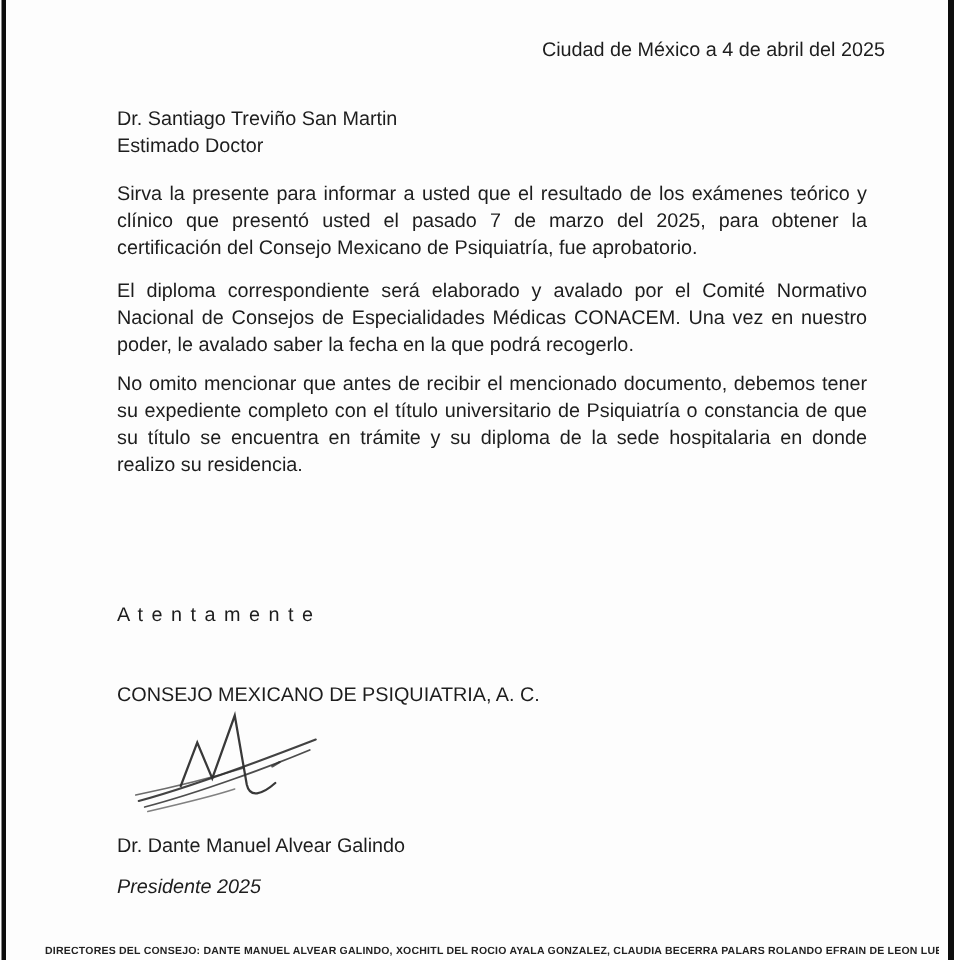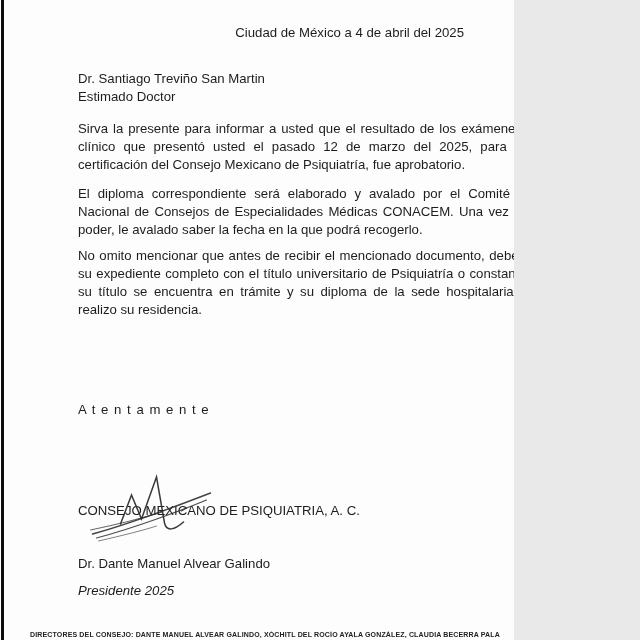--- a/index.html
+++ b/index.html
@@ -1,18 +1,18 @@
 <!DOCTYPE html>
 <html><head>
 <meta charset="utf-8">
 <style>
   html,body{margin:0;padding:0;background:#e9e9e9;}
   .sheet{
     position:relative;
-    width:514px;height:640px;
+    width:640px;height:640px;
     background:#fdfdfd;
     overflow:hidden;
     font-family:"Liberation Sans","DejaVu Sans",sans-serif;
     color:#1d1d1d;
   }
   .edge{position:absolute;top:0;bottom:0;background:#0c0c0c;}
   .edge-left{left:1px;width:3px;}
   .edge-right{left:632px;width:4px;}
   .date{
     position:absolute;top:25px;left:78px;right:50px;
@@ -21,21 +21,21 @@
   .addr{position:absolute;top:70px;left:78px;font-size:13.2px;line-height:18px;}
   .para{
     position:absolute;left:78px;width:500px;margin:0;
     font-size:13.2px;line-height:18px;text-align:justify;
   }
   .p1{top:120px;}
   .p2{top:185px;}
   .p3{top:247px;}
   .p4{top:326px;}
   .closing{position:absolute;top:402px;left:78px;font-size:13.2px;letter-spacing:1px;}
-  .org{position:absolute;top:455px;left:78px;font-size:13.2px;margin-top:48px;}
+  .org{position:absolute;top:455px;left:78px;font-size:13.2px;}
   .signature{position:absolute;top:472px;left:82px;width:135px;height:70px;}
   .signature path{fill:none;stroke:#2e2e2e;stroke-linecap:round;}
   .signer{position:absolute;top:556px;left:78px;font-size:13.2px;text-align:right;}
   .stitle{position:absolute;top:583px;left:78px;font-size:13.2px;font-style:italic;}
   .footer{
     position:absolute;top:631px;left:30px;right:14px;
     font-size:7px;font-weight:700;letter-spacing:.15px;
     white-space:nowrap;overflow:hidden;color:#222;
   }
 </style>
@@ -46,21 +46,21 @@
   <div class="edge edge-left"></div>
   <div class="edge edge-right"></div>
 
   <div class="date">Ciudad de México a 4 de abril del 2025</div>
 
   <div class="addr">
     <div>Dr. Santiago Treviño San Martin</div>
     <div>Estimado Doctor</div>
   </div>
 
-  <p class="para p1">Sirva la presente para informar a usted que el resultado de los exámenes teórico y clínico que presentó usted el pasado 12 de marzo del 2025, para obtener la certificación del Consejo Mexicano de Psiquiatría, fue aprobatorio.</p>
+  <p class="para p1">Sirva la presente para informar a usted que el resultado de los exámenes teórico y clínico que presentó usted el pasado 7 de marzo del 2025, para obtener la certificación del Consejo Mexicano de Psiquiatría, fue aprobatorio.</p>
   <p class="para p2">El diploma correspondiente será elaborado y avalado por el Comité Normativo Nacional de Consejos de Especialidades Médicas CONACEM. Una vez en nuestro poder, le avalado saber la fecha en la que podrá recogerlo.</p>
   <p class="para p3">No omito mencionar que antes de recibir el mencionado documento, debemos tener su expediente completo con el título universitario de Psiquiatría o constancia de que su título se encuentra en trámite y su diploma de la sede hospitalaria en donde realizo su residencia.</p>
 
   <div class="closing">A t e n t a m e n t e</div>
 
   <div class="org">CONSEJO MEXICANO DE PSIQUIATRIA, A. C.</div>
 
   <svg class="signature" viewBox="0 0 130 70" aria-hidden="true">
     <path d="M 8 62 C 45 52, 95 33, 126 21" stroke-width="1.4" opacity="0.9"></path>
     <path d="M 12 66 C 50 56, 98 38, 122 28" stroke-width="1.2" opacity="0.85"></path>

